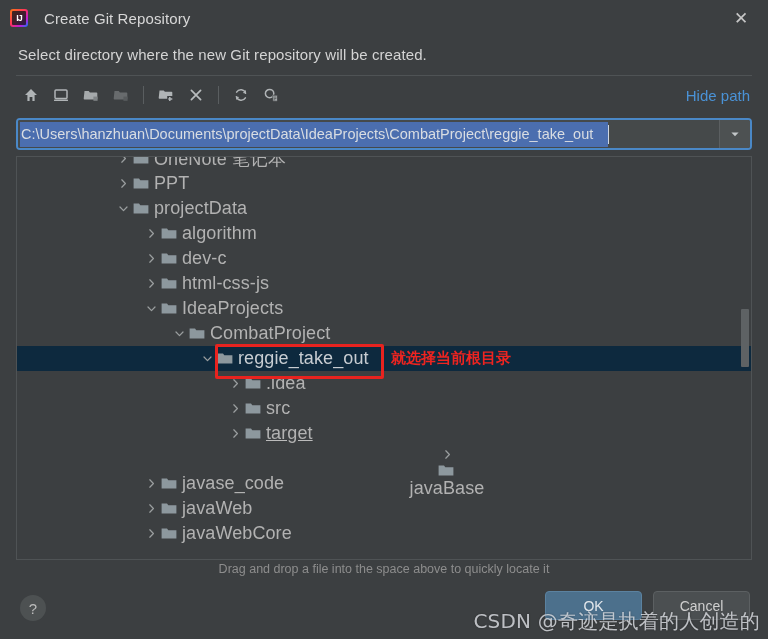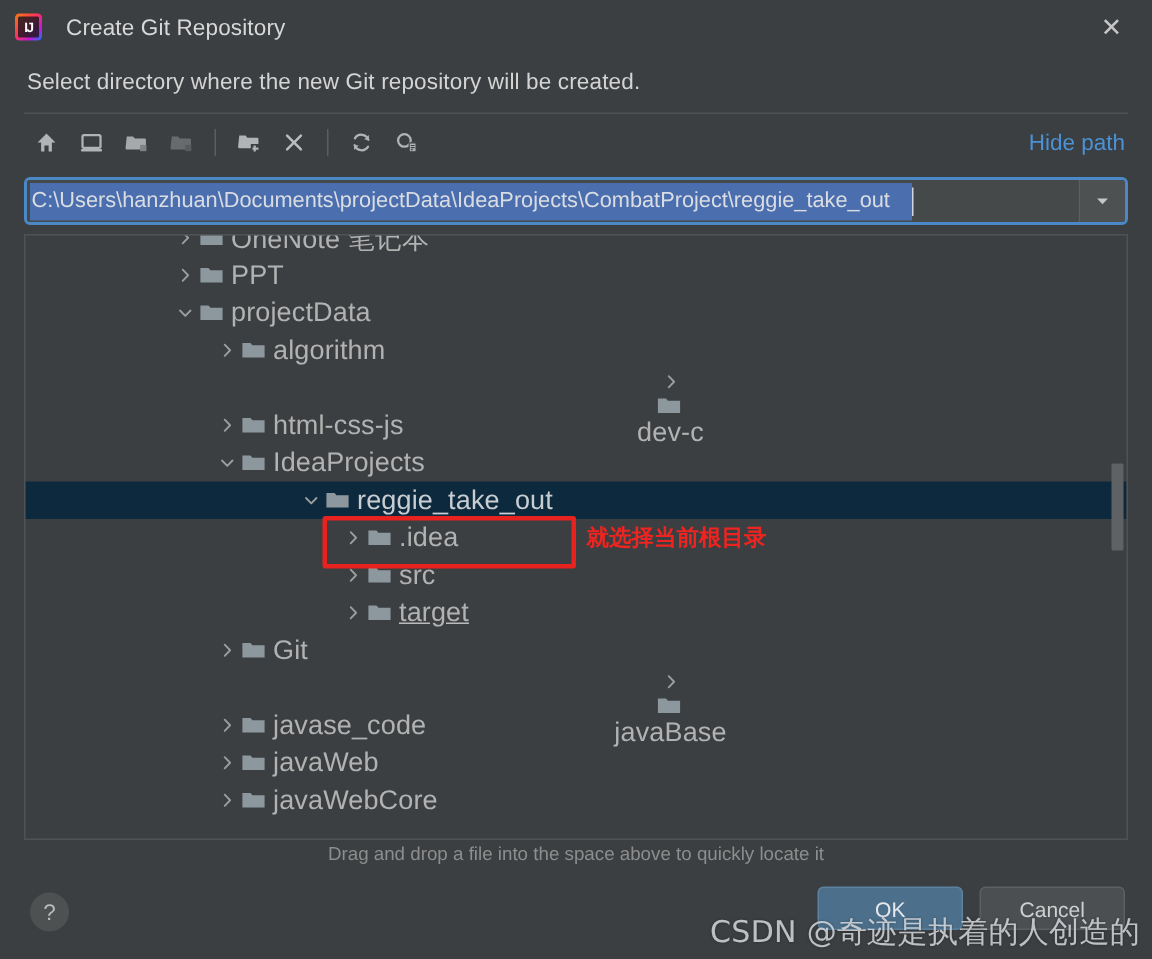--- a/index.html
+++ b/index.html
@@ -436,21 +436,21 @@
             <path d="M3.8 1.8 L7.4 5.5 L3.8 9.2" fill="none" stroke="#9a9e9f" stroke-width="1.25" stroke-linecap="round" stroke-linejoin="round"></path>
           </svg>
         </span>
         <span class="folder">
           <svg width="16" height="13" viewBox="0 0 16 13">
             <path d="M0.6 1.6 h5.4 l1.3 1.6 h8.1 v8.2 h-14.8 Z" fill="#8d989e"></path>
           </svg>
         </span>
         <span class="label">algorithm</span>
       </div>
-      <div class="row" style="padding-left: 126px; flex-direction: column;">
+      <div class="row" style="padding-left: 126px;">
         <span class="arrow">
           <svg width="11" height="11" viewBox="0 0 11 11">
             <path d="M3.8 1.8 L7.4 5.5 L3.8 9.2" fill="none" stroke="#9a9e9f" stroke-width="1.25" stroke-linecap="round" stroke-linejoin="round"></path>
           </svg>
         </span>
         <span class="folder">
           <svg width="16" height="13" viewBox="0 0 16 13">
             <path d="M0.6 1.6 h5.4 l1.3 1.6 h8.1 v8.2 h-14.8 Z" fill="#8d989e"></path>
           </svg>
         </span>
@@ -475,20 +475,33 @@
             <path d="M2 4 L5.5 7.6 L9 4" fill="none" stroke="#9a9e9f" stroke-width="1.25" stroke-linecap="round" stroke-linejoin="round"></path>
           </svg>
         </span>
         <span class="folder">
           <svg width="16" height="13" viewBox="0 0 16 13">
             <path d="M0.6 1.6 h5.4 l1.3 1.6 h8.1 v8.2 h-14.8 Z" fill="#8d989e"></path>
           </svg>
         </span>
         <span class="label">IdeaProjects</span>
       </div>
+      <div class="row" style="padding-left: 154px;">
+        <span class="arrow">
+          <svg width="11" height="11" viewBox="0 0 11 11">
+            <path d="M2 4 L5.5 7.6 L9 4" fill="none" stroke="#9a9e9f" stroke-width="1.25" stroke-linecap="round" stroke-linejoin="round"></path>
+          </svg>
+        </span>
+        <span class="folder">
+          <svg width="16" height="13" viewBox="0 0 16 13">
+            <path d="M0.6 1.6 h5.4 l1.3 1.6 h8.1 v8.2 h-14.8 Z" fill="#8d989e"></path>
+          </svg>
+        </span>
+        <span class="label">CombatProject</span>
+      </div>
       <div class="row selected" style="padding-left: 182px;">
         <span class="arrow">
           <svg width="11" height="11" viewBox="0 0 11 11">
             <path d="M2 4 L5.5 7.6 L9 4" fill="none" stroke="#9a9e9f" stroke-width="1.25" stroke-linecap="round" stroke-linejoin="round"></path>
           </svg>
         </span>
         <span class="folder">
           <svg width="16" height="13" viewBox="0 0 16 13">
             <path d="M0.6 1.6 h5.4 l1.3 1.6 h8.1 v8.2 h-14.8 Z" fill="#8d989e"></path>
           </svg>
@@ -526,33 +539,20 @@
           <svg width="11" height="11" viewBox="0 0 11 11">
             <path d="M3.8 1.8 L7.4 5.5 L3.8 9.2" fill="none" stroke="#9a9e9f" stroke-width="1.25" stroke-linecap="round" stroke-linejoin="round"></path>
           </svg>
         </span>
         <span class="folder">
           <svg width="16" height="13" viewBox="0 0 16 13">
             <path d="M0.6 1.6 h5.4 l1.3 1.6 h8.1 v8.2 h-14.8 Z" fill="#8d989e"></path>
           </svg>
         </span>
         <span class="label">target</span>
-      </div>
-      <div class="row" style="padding-left: 126px;">
-        <span class="arrow">
-          <svg width="11" height="11" viewBox="0 0 11 11">
-            <path d="M3.8 1.8 L7.4 5.5 L3.8 9.2" fill="none" stroke="#9a9e9f" stroke-width="1.25" stroke-linecap="round" stroke-linejoin="round"></path>
-          </svg>
-        </span>
-        <span class="folder">
-          <svg width="16" height="13" viewBox="0 0 16 13">
-            <path d="M0.6 1.6 h5.4 l1.3 1.6 h8.1 v8.2 h-14.8 Z" fill="#8d989e"></path>
-          </svg>
-        </span>
-        <span class="label">Git</span>
       </div>
       <div class="row" style="padding-left: 126px; flex-direction: column;">
         <span class="arrow">
           <svg width="11" height="11" viewBox="0 0 11 11">
             <path d="M3.8 1.8 L7.4 5.5 L3.8 9.2" fill="none" stroke="#9a9e9f" stroke-width="1.25" stroke-linecap="round" stroke-linejoin="round"></path>
           </svg>
         </span>
         <span class="folder">
           <svg width="16" height="13" viewBox="0 0 16 13">
             <path d="M0.6 1.6 h5.4 l1.3 1.6 h8.1 v8.2 h-14.8 Z" fill="#8d989e"></path>

